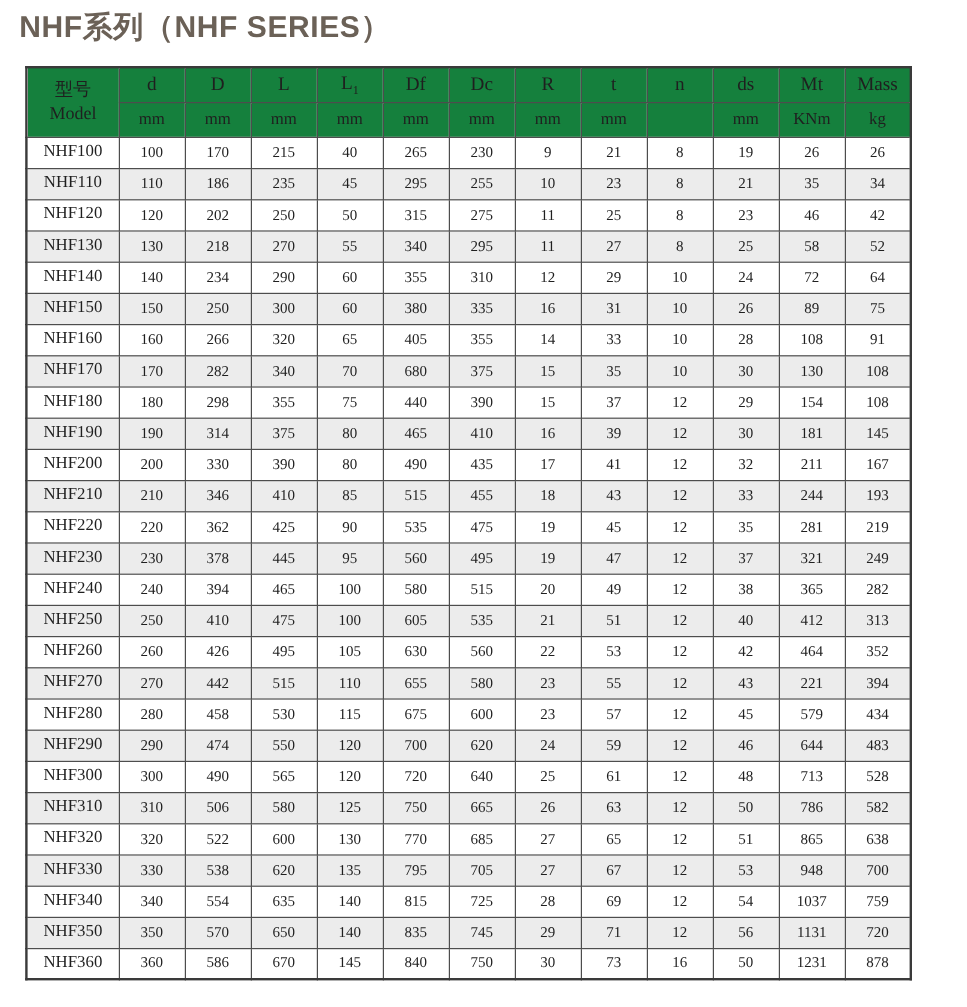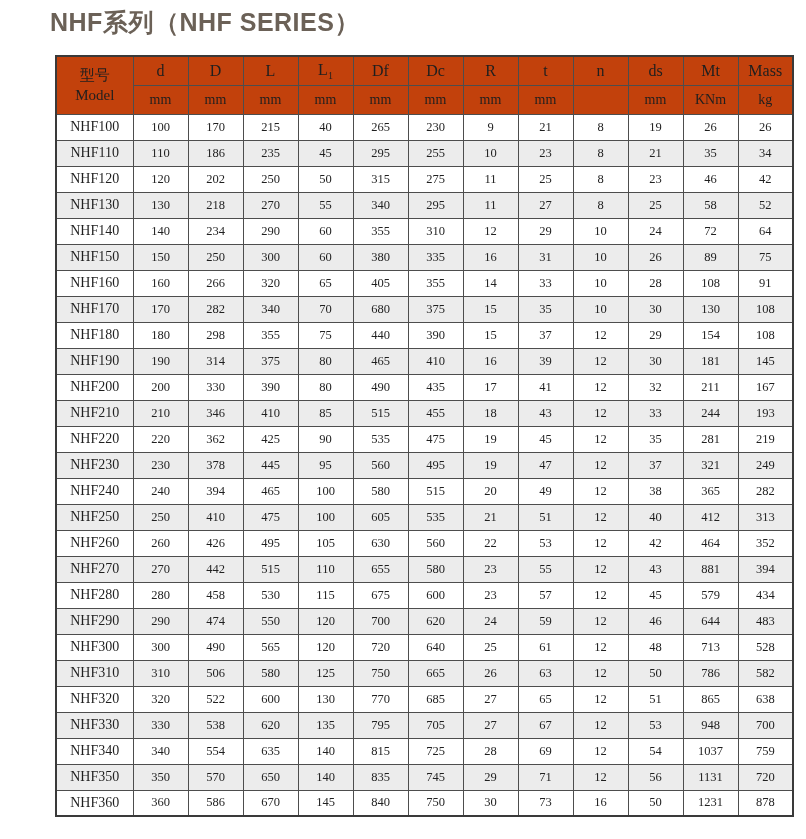--- a/index.html
+++ b/index.html
@@ -5,21 +5,21 @@
   * { box-sizing: border-box; }
   html, body {
     margin: 0;
     padding: 0;
     background: #ffffff;
     width: 806px;
   }
   .page {
     width: 806px;
     min-height: 839px;
-    padding: 4px 0 8px 48px;
+    padding: 4px 0 8px 14px;
     font-family: "Liberation Serif", serif;
     color: #1f1f1f;
   }
   .title {
     font-family: "Liberation Sans", sans-serif;
     font-weight: 700;
     font-size: 25px;
     letter-spacing: 0.5px;
     color: #6b6157;
     margin: 2px 0 16px 2px;
@@ -34,21 +34,21 @@
   }
   th, td {
     border: 1px solid #4d4d4d;
     text-align: center;
     vertical-align: middle;
     padding: 0;
     overflow: hidden;
     white-space: nowrap;
   }
   thead th {
-    background: #c2410c;
+    background: #15803d;
     font-weight: 400;
   }
   .model-th {
     width: 77px;
     font-size: 15px;
     line-height: 1.35;
   }
   .sym-th {
     width: 55px;
     height: 29px;
@@ -376,21 +376,21 @@
           <td class="value-cell">270</td>
           <td class="value-cell">442</td>
           <td class="value-cell">515</td>
           <td class="value-cell">110</td>
           <td class="value-cell">655</td>
           <td class="value-cell">580</td>
           <td class="value-cell">23</td>
           <td class="value-cell">55</td>
           <td class="value-cell">12</td>
           <td class="value-cell">43</td>
-          <td class="value-cell">881</td>
+          <td class="value-cell">221</td>
           <td class="value-cell">394</td>
         </tr>
         <tr>
           <td class="model-cell">NHF280</td>
           <td class="value-cell">280</td>
           <td class="value-cell">458</td>
           <td class="value-cell">530</td>
           <td class="value-cell">115</td>
           <td class="value-cell">675</td>
           <td class="value-cell">600</td>

